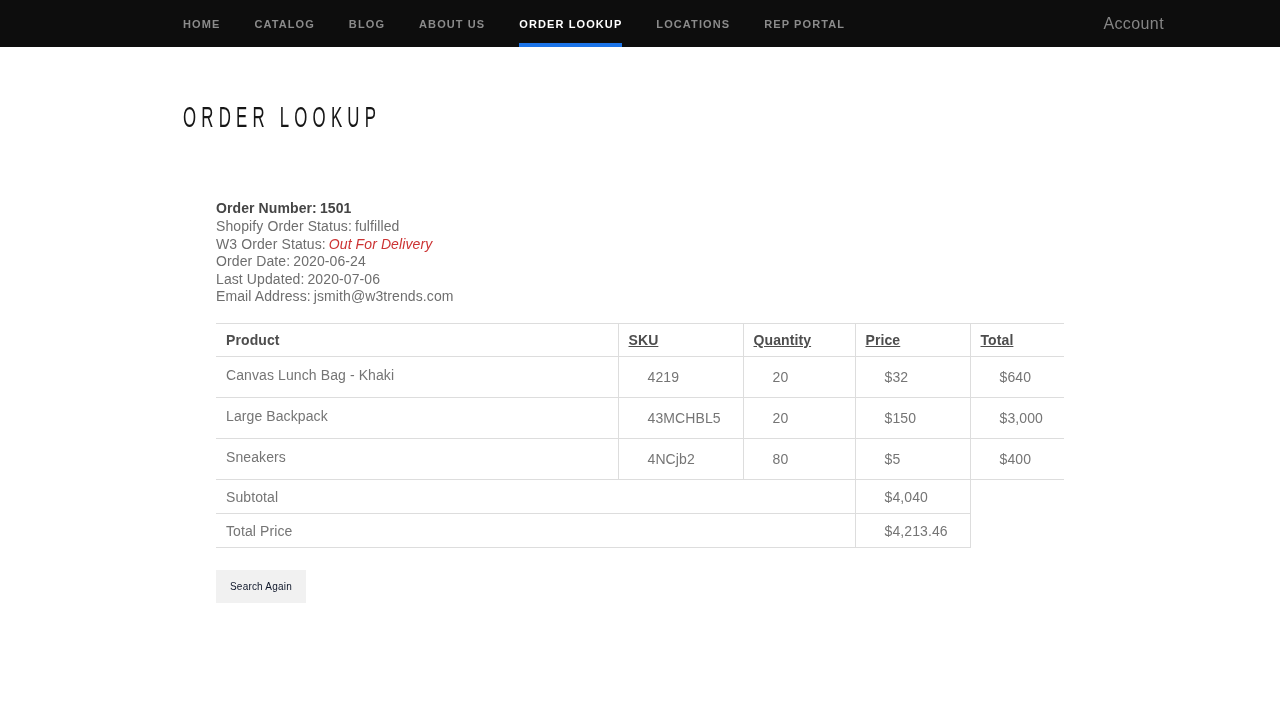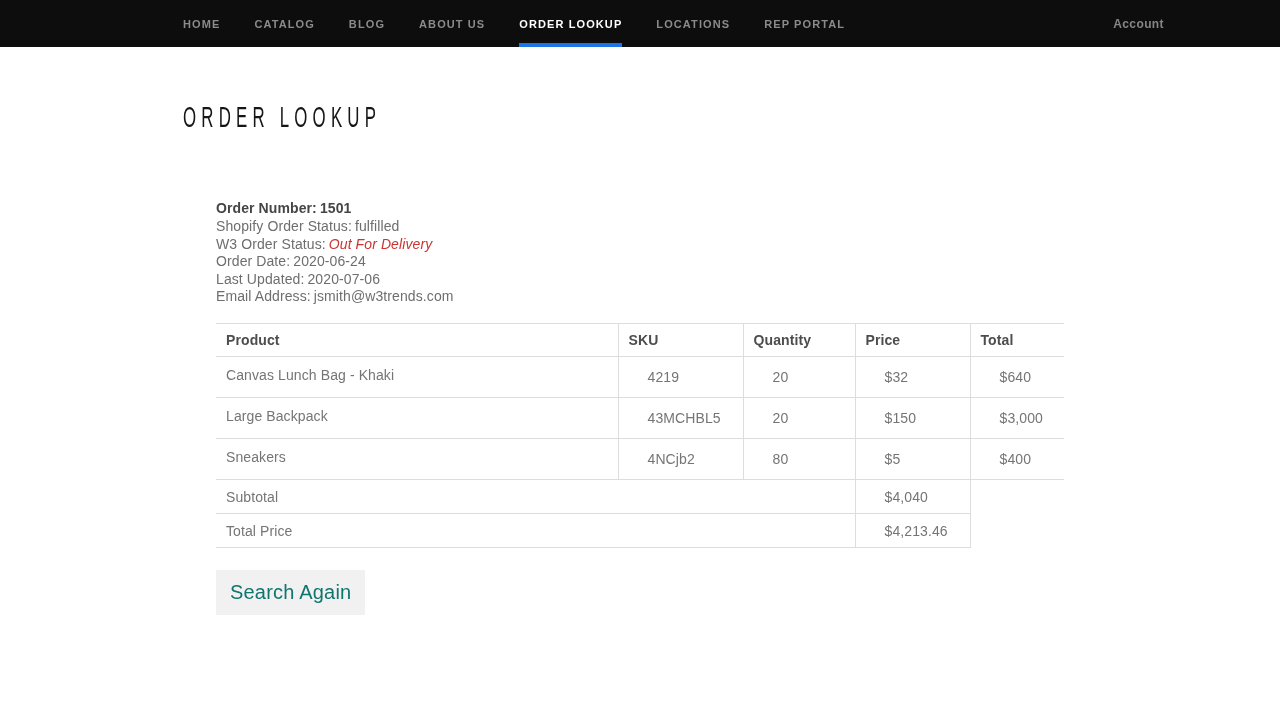--- a/index.html
+++ b/index.html
@@ -44,22 +44,22 @@
     left: 0; right: 0; bottom: 0;
     height: 4px;
     background: var(--accent-color);
   }
   .nav-account {
     margin-left: auto;
     margin-right: 0;
     display: flex;
     align-items: center;
     color: #858585;
-    font-size: 12px;
-    font-weight: bold;
+    font-size: 16px;
+    font-weight: normal;
     letter-spacing: 0.4px;
     cursor: pointer;
     white-space: nowrap;
   }
 
   
   .page-title {
     margin: 55px 0 0 183px;
     font-size: 29px;
     font-weight: normal;
@@ -100,21 +100,21 @@
   }
   .order-table th {
     text-align: left;
     font-weight: bold;
     color: #4d4d4d;
     height: 33px;
     padding: 0 10px;
     border-bottom: 1px solid #dddddd;
     vertical-align: middle;
   }
-  .order-table th + th { border-left: 1px solid #dddddd; }
+  .order-table th + th { border-left: 1px solid #dddddd; text-decoration: underline; }
   .order-table td {
     height: 41px;
     padding: 0 10px;
     border-bottom: 1px solid #dddddd;
     vertical-align: middle;
   }
   .order-table td + td { border-left: 1px solid #dddddd; padding-left: 29px; }
   .order-table td.product-cell {
     vertical-align: top;
     padding-top: 10px;
@@ -124,22 +124,22 @@
     border-bottom: none;
     border-left: 1px solid #dddddd;
   }
 
   
   .search-again {
     display: inline-block;
     margin: 14px 0 0 216px;
     background: #f1f1f1;
     border: none;
-    color: #0f766e;
-    font-size: 20px;
+    color: #0f172a;
+    font-size: 10px;
     font-family: "Liberation Sans", sans-serif;
     padding: 11px 14px;
     cursor: pointer;
     letter-spacing: 0.2px;
     text-align: center;
   }
 </style>
 </head>
 <body>
 

